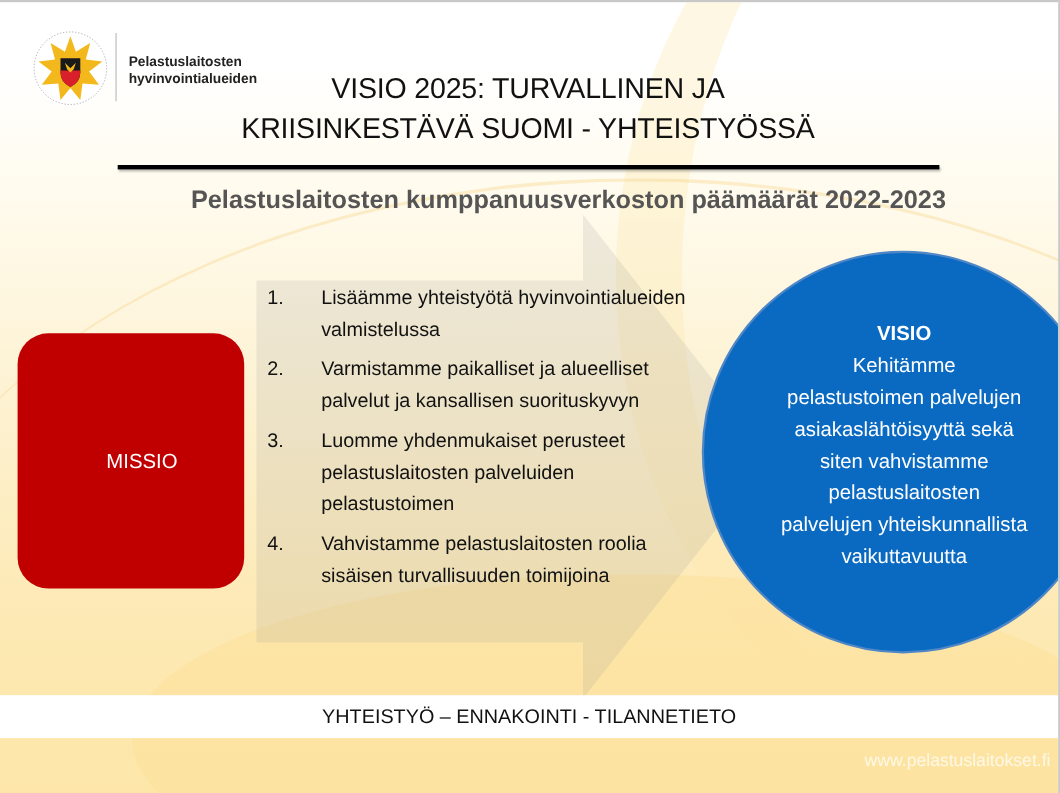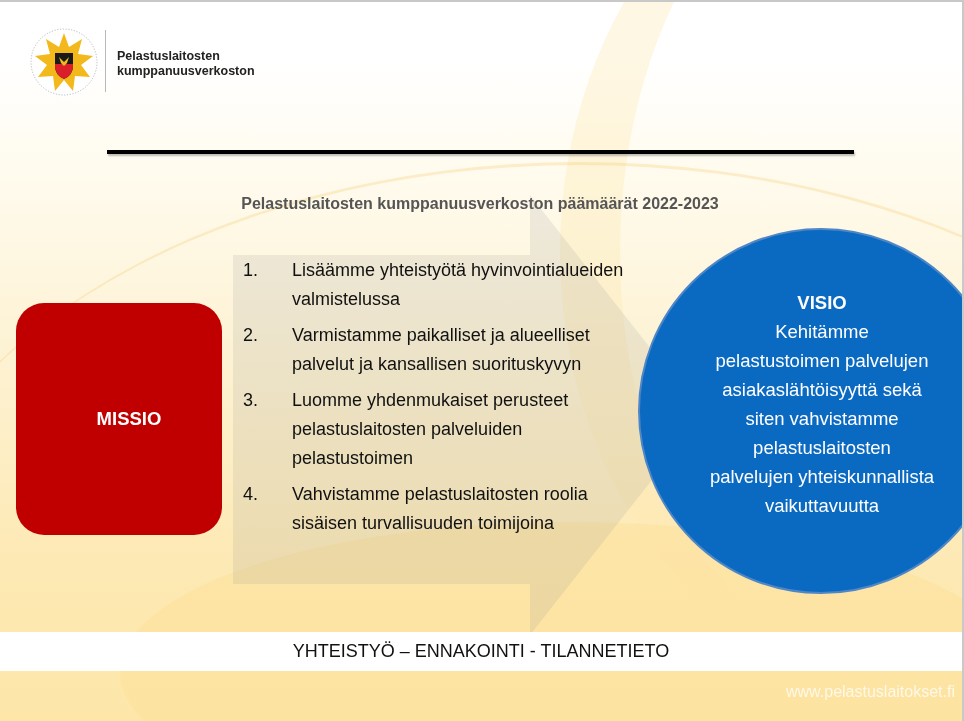--- a/index.html
+++ b/index.html
@@ -83,24 +83,24 @@
     }
     .title-rule {
       position: absolute;
       left: 107px; top: 148px;
       width: 747px; height: 4px;
       background: #000;
       box-shadow: 1px 2px 2px rgba(0,0,0,0.25);
     }
     .subtitle {
       position: absolute;
-      left: 100px; top: 193px;
+      left: 100px; top: 166px;
       width: 760px;
-      text-align: center;
-      font-size: 16px;
+      text-align: right;
+      font-size: 23px;
       font-weight: bold;
       color: #555555;
     }
 
     
     .arrow {
       position: absolute;
       left: 233px; top: 193px;
       width: 480px; height: 440px;
     }
@@ -115,21 +115,21 @@
       box-sizing: border-box;
       display: flex;
       flex-direction: column;
       justify-content: center;
       align-items: center;
       text-align: center;
       color: #ffffff;
     }
     .mission .heading {
       font-size: 18.5px;
-      font-weight: bold;
+      font-weight: normal;
       line-height: 28px;
       padding-left: 20px;
     }
     .mission .body {
       font-size: 18.5px;
       line-height: 29px;
       width: 190px;
     }
 
     
@@ -217,23 +217,27 @@
     <circle cx="36" cy="36" r="35" fill="#ffffff"></circle>
     <polygon fill="#f2b81c" points="36,7 41,21 54,13 50,28 65,30 53,39 62,51 47,50 45,65 36,54 27,65 25,50 10,51 19,39 7,30 22,28 18,13 31,21"></polygon>
     <path d="M27 27 H45 V40 Q45 49 36 53 Q27 49 27 40 Z" fill="#1a1a1a"></path>
     <path d="M27 38 H45 V40 Q45 49 36 53 Q27 49 27 40 Z" fill="#d9202a"></path>
     <path d="M31 31 L36 36 L41 31 L39 37 L36 40 L33 37 Z" fill="#f2b81c"></path>
     <circle cx="36" cy="36" r="33" fill="none" stroke="#555" stroke-width="0.4" stroke-dasharray="1.2 1.6"></circle>
   </svg>
   <div class="logo-divider"></div>
   <div class="logo-text">
     <div>Pelastuslaitosten</div>
-    <div>kumppanuusverkoston</div>
-  </div>
-
+    <div>hyvinvointialueiden</div>
+  </div>
+
+  <div class="title">
+    <div>VISIO 2025: TURVALLINEN JA</div>
+    <div>KRIISINKESTÄVÄ SUOMI - YHTEISTYÖSSÄ</div>
+  </div>
   <div class="title-rule"></div>
   <div class="subtitle">Pelastuslaitosten kumppanuusverkoston päämäärät 2022-2023</div>
 
   <svg class="arrow" viewBox="0 0 480 440">
     <polygon points="0,60 297,60 297,0 470,220 297,440 297,389 0,389" fill="rgba(150,150,150,0.16)"></polygon>
   </svg>
 
   <div class="mission">
     <div class="heading">MISSIO</div>
   </div>

